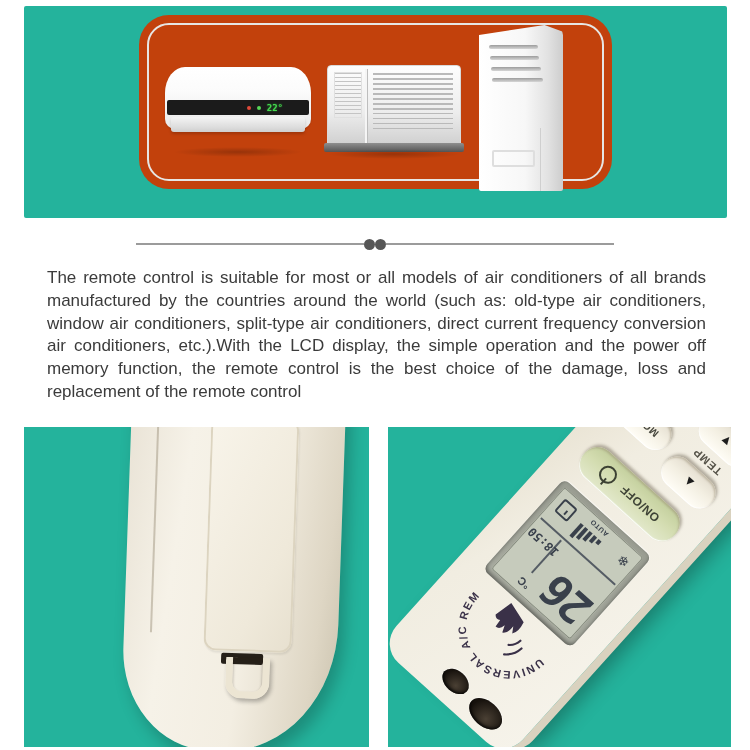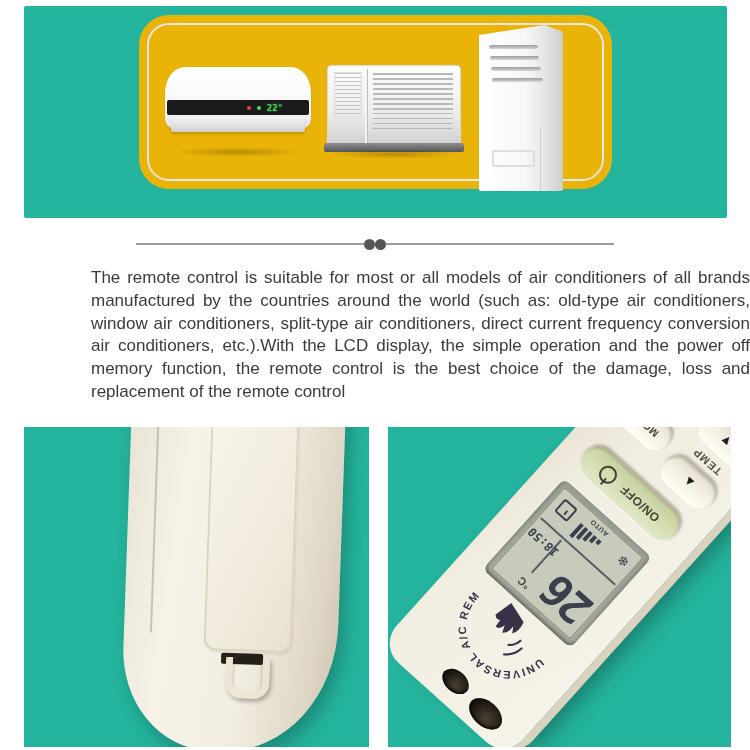--- a/index.html
+++ b/index.html
@@ -1,21 +1,21 @@
 <!DOCTYPE html>
 <html><head>
 <meta charset="utf-8">
 <style>
   html,body{margin:0;padding:0;background:#ffffff;}
   .page{position:relative;width:750px;height:750px;background:#ffffff;overflow:hidden;
         font-family:"Liberation Sans",sans-serif;}
 
   
   .banner{position:absolute;left:24px;top:6px;width:703px;height:212px;background:#24b39c;border-radius:2px;}
-  .ac-card{position:absolute;left:115px;top:9px;width:473px;height:174px;background:#eab308;border-radius:30px;}
+  .ac-card{position:absolute;left:115px;top:9px;width:473px;height:174px;background:#c2410c;border-radius:30px;}
   .ac-card-inner{position:absolute;left:8px;top:8px;right:8px;bottom:8px;border:2px solid #e6e6e4;border-radius:22px;}
 
   
   .split-ac{position:absolute;left:26px;top:52px;width:146px;height:92px;}
   .split-body{position:absolute;left:0;top:0;width:146px;height:62px;border-radius:20px 20px 10px 10px/26px 26px 10px 10px;
               background:linear-gradient(180deg,#ffffff 0%,#fbfbfb 40%,#e9e9e9 100%);box-shadow:0 1px 2px rgba(0,0,0,.12);}
   .split-band{position:absolute;left:2px;top:33px;width:142px;height:15px;background:#1b1b1b;border-radius:2px;
               display:flex;align-items:center;justify-content:flex-end;gap:6px;padding-right:26px;box-sizing:border-box;}
   .dot-red{width:4px;height:4px;border-radius:50%;background:#e04a3a;}
   .dot-grn{width:4px;height:4px;border-radius:50%;background:#57d657;}
@@ -47,21 +47,21 @@
   .stand-seam{position:absolute;right:26%;bottom:0;width:1px;height:38%;background:#cfcfcf;}
 
   
   .sec-head{position:absolute;left:0;top:229px;width:750px;height:30px;display:flex;align-items:center;justify-content:center;}
   .sec-line{width:228px;height:2px;background:#9b9b9b;}
   .sec-dot{width:11px;height:11px;border-radius:50%;background:#565656;margin:0 0;}
   .sec-title{font-size:25px;font-weight:300;color:#8a8a8a;letter-spacing:1px;margin:0 16px;white-space:nowrap;}
 
   
   .desc{position:absolute;left:47px;top:267px;width:659px;font-size:17px;line-height:1.34;color:#3b3b3b;
-        text-align:justify;font-weight:400;margin-left:44px;}
+        text-align:justify;font-weight:400;}
 
   
   .photo{position:absolute;top:427px;height:320px;background:#24b39c;overflow:hidden;}
   .photo-left{left:24px;width:345px;}
   .photo-right{left:388px;width:343px;}
 
   
   .remote-back{position:absolute;left:102px;top:-28px;width:214px;height:352px;transform:rotate(2deg);
       background:linear-gradient(97deg,#e9e3d6 0%,#f6f2e8 26%,#f3eee2 58%,#ded6c4 86%,#cbc3af 100%);
       border-radius:6px 6px 110px 88px/6px 6px 130px 100px;box-shadow:6px 10px 16px rgba(0,0,0,.22);}

